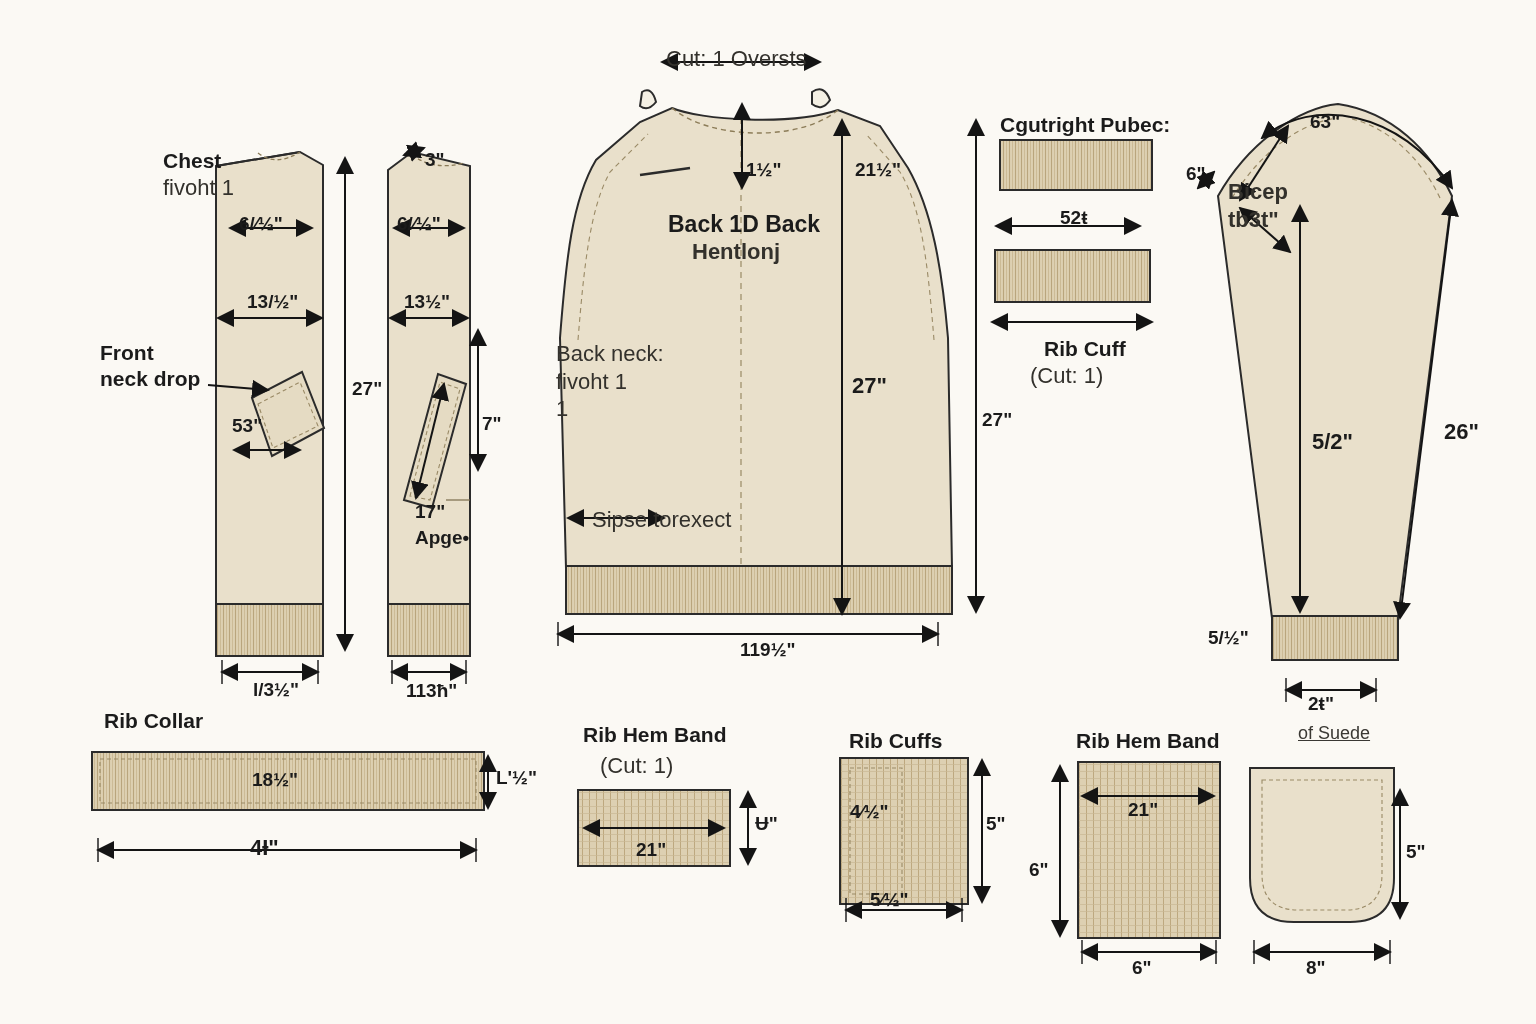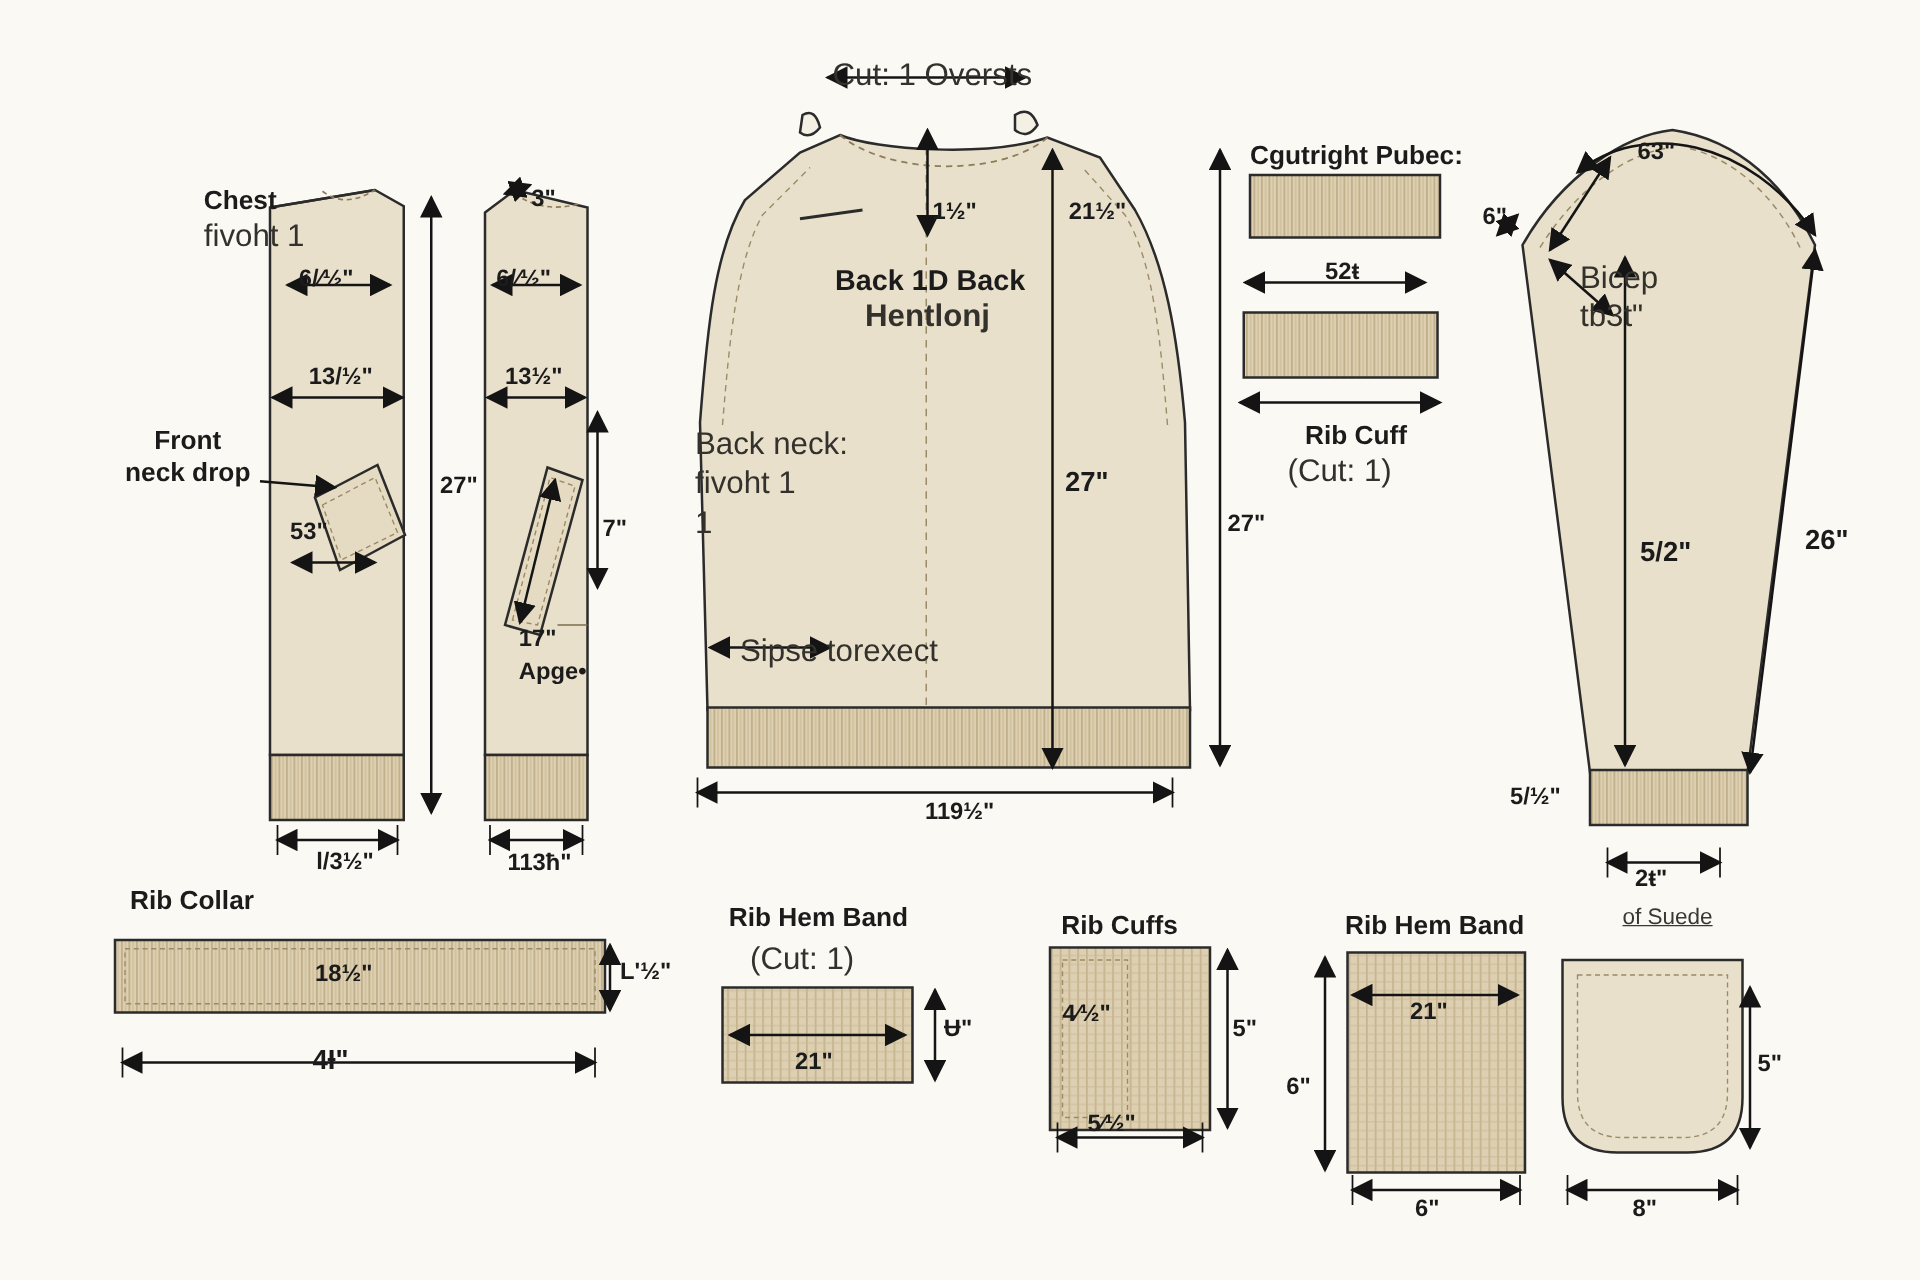--- a/index.html
+++ b/index.html
@@ -7,22 +7,22 @@
     width:1536px;height:1024px;
     background:#fbf9f4;
     font-family:"Liberation Sans", sans-serif;
     overflow:hidden;
     position:relative;
   }
   #sheet{position:absolute;inset:0;}
   svg.layer{position:absolute;top:0;left:0;width:1536px;height:1024px;}
   .lbl{position:absolute;color:#1b1b1b;white-space:pre;line-height:1.25;}
   .dim{font-weight:bold;font-size:19px;}
-  .title{font-weight:bold;font-size:21px;text-align:center;}
-  .sub{font-size:25px;color:#33312c;}
+  .title{font-weight:bold;font-size:21px;}
+  .sub{font-size:22px;color:#33312c;}
   .note{font-size:18px;color:#3a3833;}
   .under{text-decoration:underline;}
 </style>
 </head>
 <body>
 
 <div id="sheet">
 
   <svg class="layer" viewBox="0 0 1536 1024">
     <defs>
@@ -214,21 +214,21 @@
   <div class="lbl sub" style="left:592px;top:506px;">Sipse torexect</div>
   <div class="lbl dim" style="left:740px;top:638px;">119½"</div>
 
   <div class="lbl title" style="left:1000px;top:112px;">Cgutright Pubec:</div>
   <div class="lbl dim" style="left:1060px;top:206px;">52ŧ</div>
   <div class="lbl title" style="left:1028px;top:336px;margin-left:16px;">Rib Cuff</div>
   <div class="lbl sub" style="left:1030px;top:362px;">(Cut: 1)</div>
 
   <div class="lbl dim" style="left:1310px;top:110px;">63"</div>
   <div class="lbl dim" style="left:1186px;top:162px;">6"</div>
-  <div class="lbl sub" style="left:1228px;top:207px;font-weight:normal;margin-left:36px;">Bicep
+  <div class="lbl sub" style="left:1228px;top:178px;font-weight:bold;">Bicep
 tb3t"</div>
   <div class="lbl dim" style="left:1312px;top:428px;font-size:22px;">5/2"</div>
   <div class="lbl dim" style="left:1444px;top:418px;font-size:22px;">26"</div>
   <div class="lbl dim" style="left:1208px;top:626px;">5/½"</div>
   <div class="lbl dim" style="left:1308px;top:692px;">2ŧ"</div>
   <div class="lbl note under" style="left:1298px;top:722px;">of Suede</div>
 
   <div class="lbl title" style="left:104px;top:708px;">Rib Collar</div>
   <div class="lbl dim" style="left:252px;top:768px;">18½"</div>
   <div class="lbl dim" style="left:496px;top:766px;">L'½"</div>

